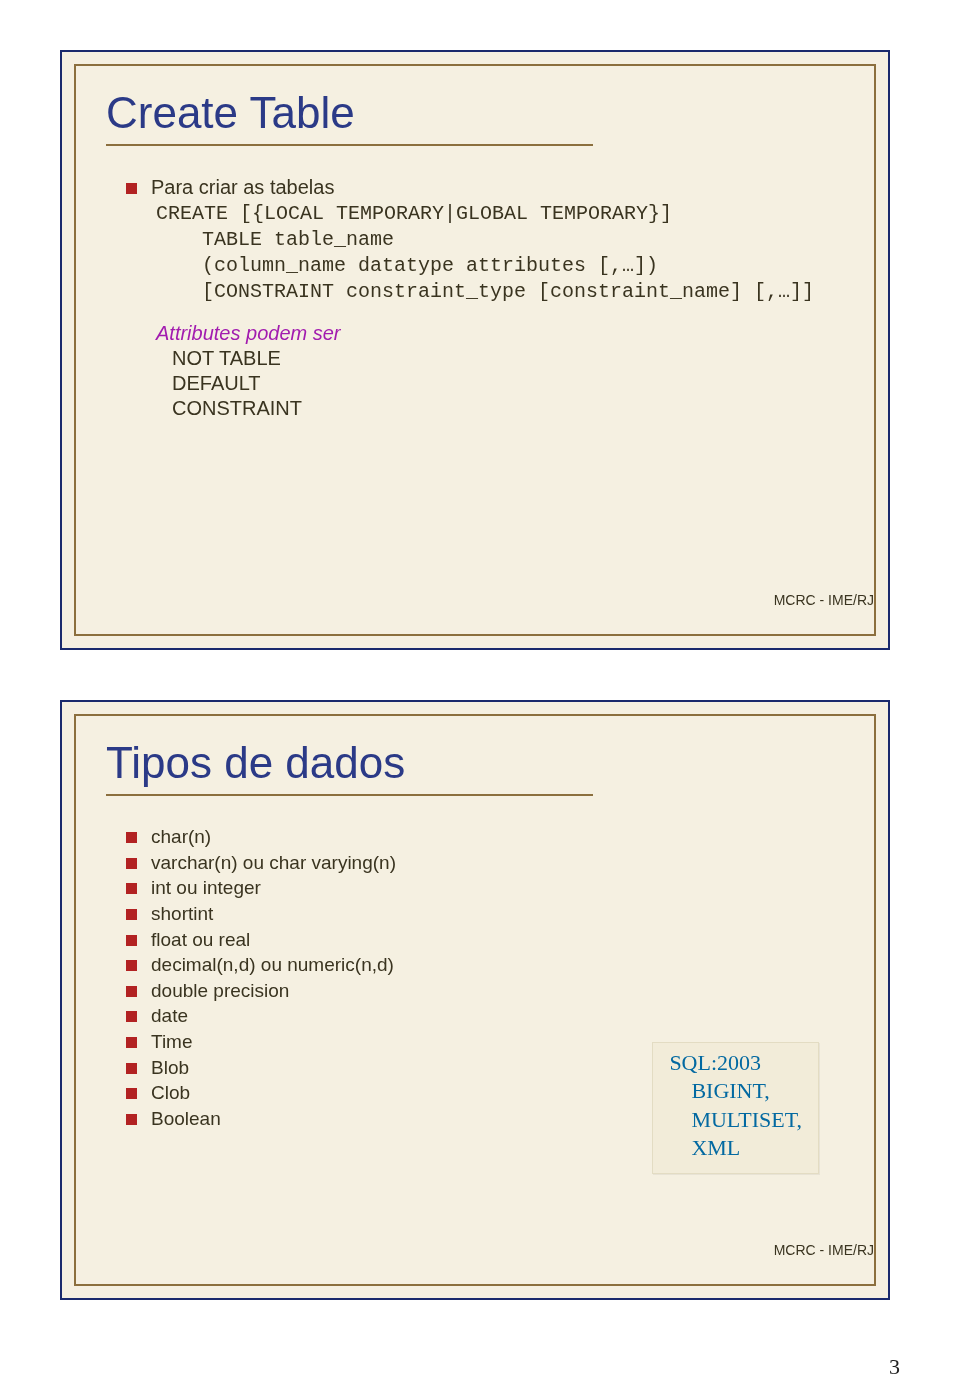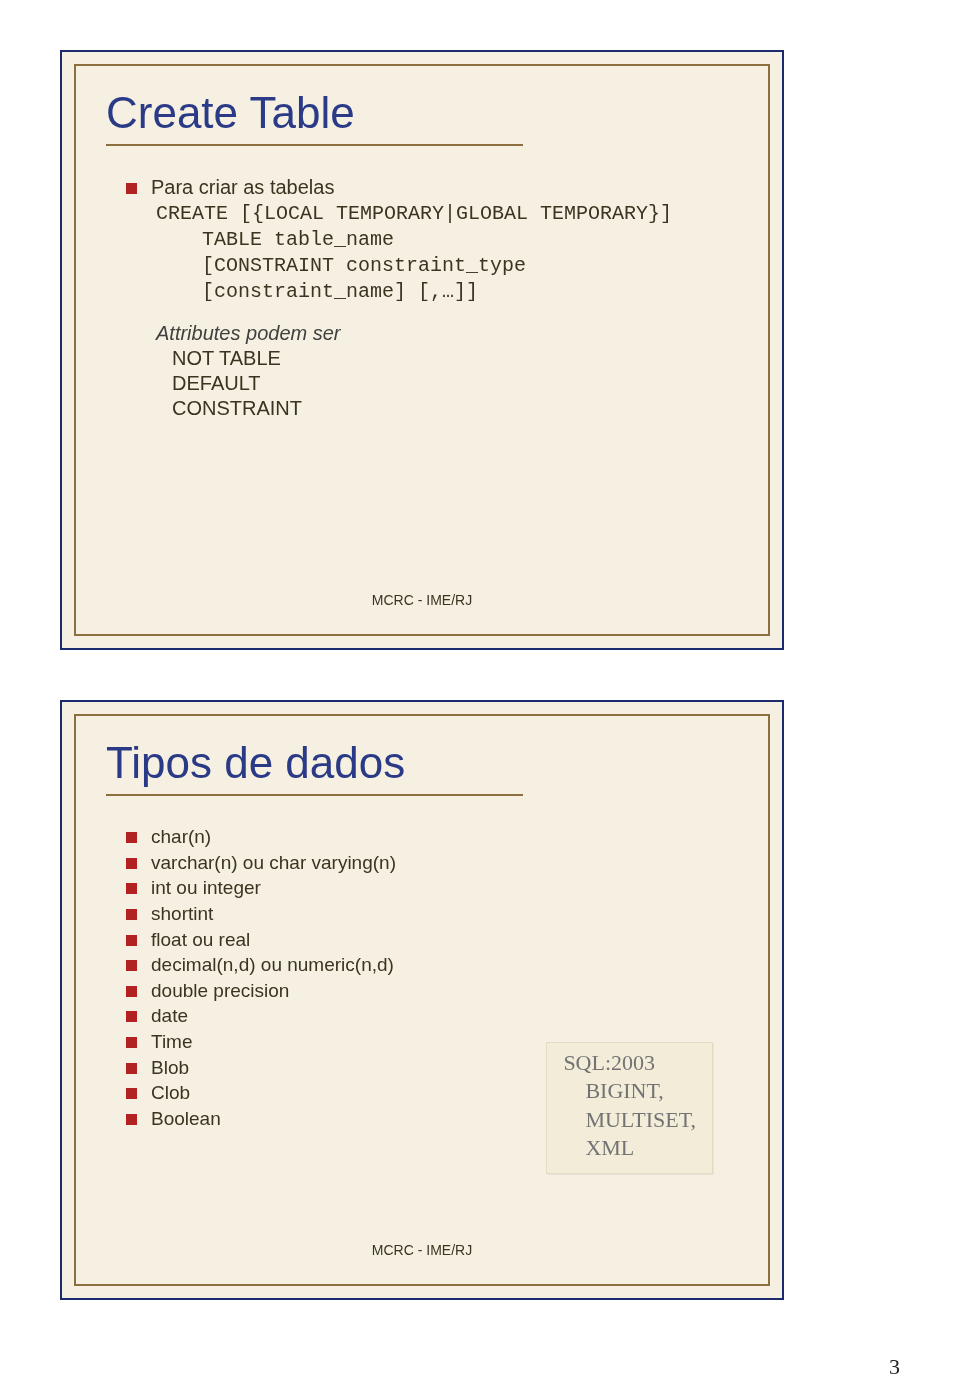--- a/index.html
+++ b/index.html
@@ -6,21 +6,21 @@
   body {
     width: 960px;
     height: 1400px;
     background: #ffffff;
     font-family: Verdana, Geneva, sans-serif;
     position: relative;
   }
   .slide {
     position: absolute;
     left: 60px;
-    width: 724px;
+    width: 830px;
     height: 600px;
     background: #f5f0e1;
     border: 2px solid #1a2a6c;
   }
   .slide-1 { top: 50px; }
   .slide-2 { top: 700px; }
   .inner-frame {
     position: absolute;
     top: 12px;
     left: 12px;
@@ -67,54 +67,54 @@
     font-family: "Courier New", monospace;
     font-size: 20px;
     color: #3a3420;
     margin-bottom: 16px;
     line-height: 1.3;
   }
   .sub-block {
     padding-left: 30px;
     font-family: Verdana, sans-serif;
     font-size: 20px;
-    color: #404040;
+    color: #a21caf;
     font-style: italic;
     line-height: 1.25;
   }
   .sub-entries {
     padding-left: 46px;
     font-family: Verdana, sans-serif;
     font-size: 20px;
     color: #3a3420;
     font-style: normal;
     line-height: 1.25;
   }
   .footer {
     position: absolute;
     bottom: 26px;
     left: 0;
     right: 0;
-    text-align: center;
+    text-align: right;
     font-size: 14px;
     color: #3a3420;
   }
   .list-items .bullet-row { margin-bottom: 0px; text-align: right; }
   .list-items .bullet-row .item-text { font-size: 19px; }
   .list-items .bullet-sq { margin-top: 6px; }
   .side-box {
     position: absolute;
     right: 55px;
     bottom: 110px;
     background: #f2ecd9;
     border: 1px solid #e3dcc3;
     padding: 6px 16px 10px 16px;
     font-family: "Times New Roman", serif;
     font-size: 22px;
-    color: #737373;
+    color: #0369a1;
     line-height: 1.3;
     box-shadow: 1px 1px 0 rgba(0,0,0,0.05);
   }
   .side-box .sb-head { font-size: 22px; }
   .side-box .sb-line { padding-left: 22px; }
   .page-num {
     position: absolute;
     bottom: 20px;
     right: 60px;
     font-family: "Times New Roman", serif;
@@ -132,20 +132,21 @@
       <div class="title-underline"></div>
     </div>
     <div class="content">
       <div class="bullet-row">
         <span class="bullet-sq"></span>
         <span>Para criar as tabelas</span>
       </div>
       <div class="code-block">
         <div>CREATE [{LOCAL TEMPORARY|GLOBAL TEMPORARY}]</div>
         <div style="padding-left:46px">TABLE table_name</div>
+        <div style="padding-left:46px">(column_name datatype attributes [,…])</div>
         <div style="padding-left:46px">[CONSTRAINT constraint_type [constraint_name] [,…]]</div>
       </div>
       <div class="sub-block">Attributes podem ser</div>
       <div class="sub-entries">
         <div>NOT TABLE</div>
         <div>DEFAULT</div>
         <div>CONSTRAINT</div>
       </div>
     </div>
     <div class="footer">MCRC - IME/RJ</div>

